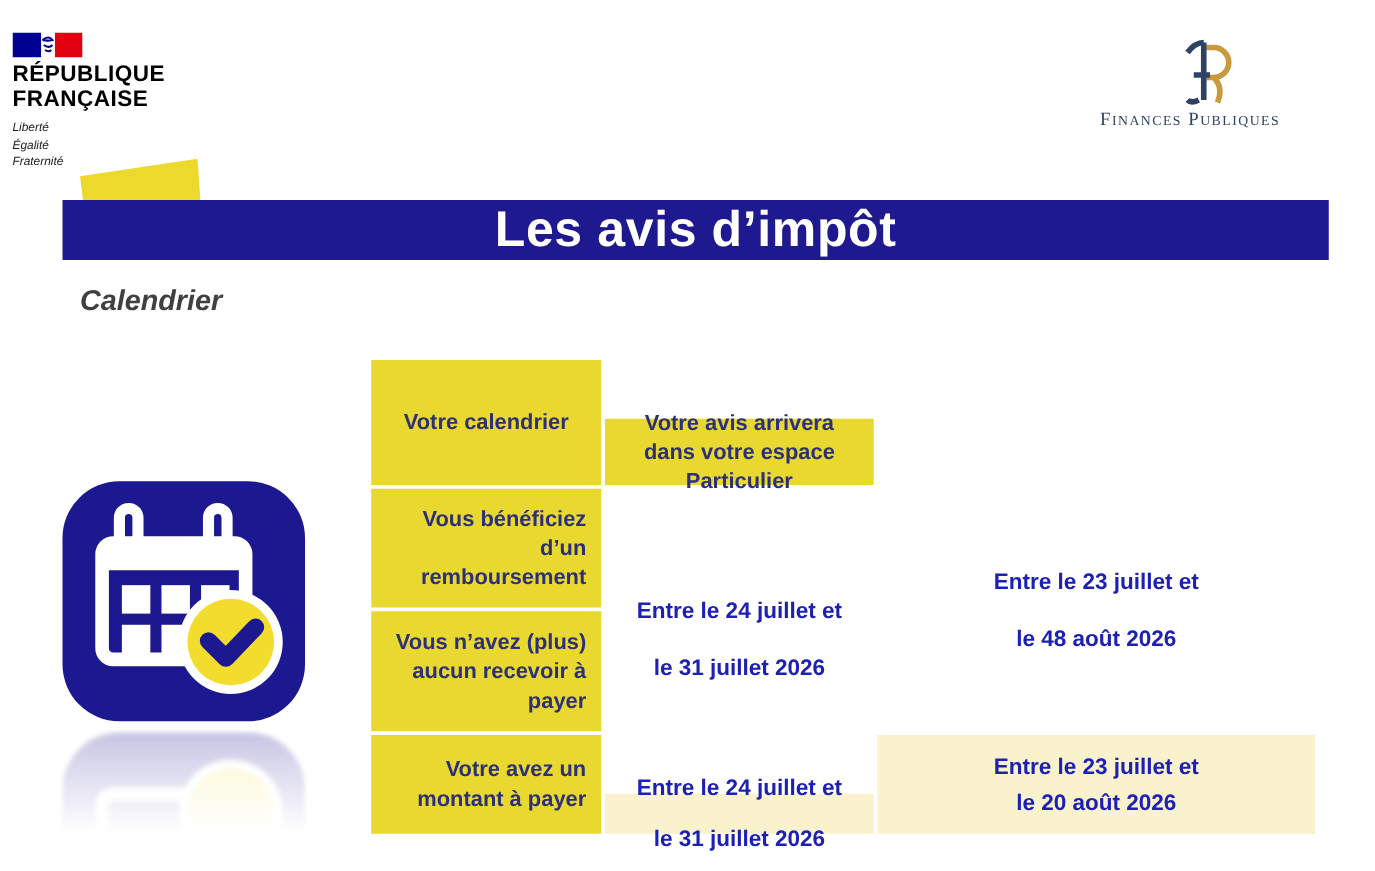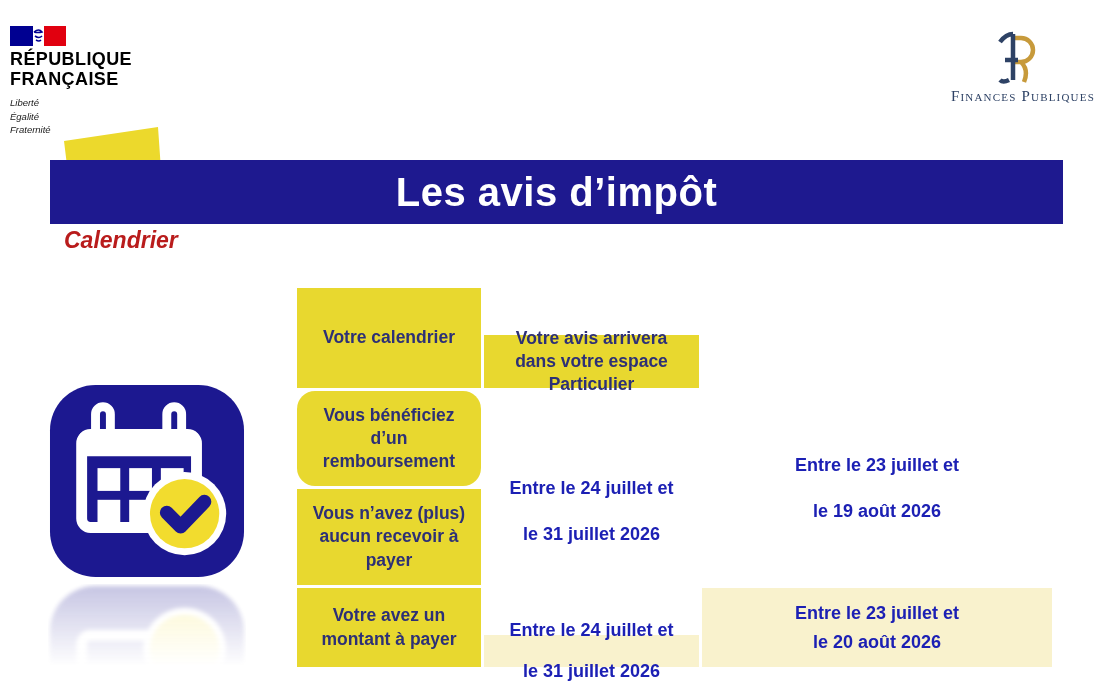--- a/index.html
+++ b/index.html
@@ -7,54 +7,54 @@
          font-family:"Liberation Sans",sans-serif;}
 
   
   .rf-block{position:absolute;left:10px;top:26px;}
   .rf-flag{display:block;margin-bottom:3px;}
   .rf-title{font-weight:700;color:#000;font-size:18px;line-height:1.12;letter-spacing:.4px;}
   .rf-motto{margin-top:7px;font-family:Liberation Sans, sans-serif;font-style:italic;
             font-size:9.5px;color:#1a1a1a;line-height:1.4;}
 
   
-  .fp-block{position:absolute;left:930px;top:30px;width:165px;text-align:right;}
+  .fp-block{position:absolute;left:880px;top:30px;width:165px;text-align:left;}
   .fp-mono{display:block;margin:0 auto;}
   .fp-text{font-family:"Liberation Serif",serif;font-variant:small-caps;font-size:15px;
            color:#2e4265;letter-spacing:1.2px;margin-top:2px;}
 
   
-  .banner{position:absolute;left:50px;top:160px;width:1013px;height:64px;background:#1e198f;
+  .banner{position:absolute;left:50px;top:160px;width:1013px;height:48px;background:#1e198f;
           display:flex;align-items:center;justify-content:center;}
   .banner-title{color:#ffffff;font-size:40px;font-weight:700;margin:0;letter-spacing:.5px;}
   .bubble{position:absolute;left:60px;top:124px;width:104px;height:86px;}
 
   .subtitle{position:absolute;left:64px;top:227px;font-size:23px;font-weight:700;
-            font-style:italic;color:#b91c1c;}
+            font-style:italic;color:#404040;}
 
   
   .cal-icon{position:absolute;left:48px;top:383px;width:198px;height:196px;}
   .cal-reflection{position:absolute;left:48px;top:584px;width:198px;height:110px;overflow:hidden;
                   opacity:.28;filter:blur(2px);
                   -webkit-mask-image:linear-gradient(to bottom,rgba(0,0,0,.9),transparent 75%);
                   mask-image:linear-gradient(to bottom,rgba(0,0,0,.9),transparent 75%);}
   .cal-reflection svg{transform:scaleY(-1);display:block;}
 
   
   .grid-table{position:absolute;left:297px;top:288px;display:grid;
               grid-template-columns:184px 215px 350px;
               grid-template-rows:100px 95px 96px 79px;gap:3px;}
   .cell{display:flex;flex-direction:column;align-items:center;justify-content:center;
         text-align:center;font-weight:700;}
   .yellow{background:#e8d82f;color:#2d3076;font-size:17.5px;line-height:1.32;padding:0 12px;box-sizing:border-box;}
   .white-cell{background:#ffffff;color:#1c20b4;font-size:18px;}
   .cream{background:#f9f2cd;color:#1c20b4;font-size:18px;}
   .gap-lg{gap:25px;} .gap-md{gap:20px;} .gap-sm{gap:8px;}
-  .c1{grid-column:1;} .c2{grid-column:2;margin-top:47px;} .c3{grid-column:3;}
-  .r1{grid-row:1;} .r2{grid-row:2;border-radius:18px;} .r3{grid-row:3;} .r4{grid-row:4;} .r23{grid-row:2/4;}
+  .c1{grid-column:1;text-align:right;} .c2{grid-column:2;margin-top:47px;} .c3{grid-column:3;}
+  .r1{grid-row:1;} .r2{grid-row:2;} .r3{grid-row:3;} .r4{grid-row:4;} .r23{grid-row:2/4;}
 </style>
 </head>
 <body>
 
 <div class="slide">
 
   <div class="rf-block">
     <svg class="rf-flag" width="56" height="20" viewBox="0 0 56 20">
       <rect x="0" y="0" width="23" height="20" fill="#000091"></rect>
       <rect x="23" y="0" width="11" height="20" fill="#ffffff"></rect>
@@ -131,21 +131,21 @@
 
     <div class="cell yellow c1 r3">Vous n’avez (plus) aucun recevoir à payer</div>
 
     <div class="cell white-cell gap-lg c2 r23">
       <div>Entre le 24 juillet et</div>
       <div>le 31 juillet 2026</div>
     </div>
 
     <div class="cell white-cell gap-lg c3 r23">
       <div>Entre le 23 juillet et</div>
-      <div>le 19 août 2026</div>
+      <div>le 48 août 2026</div>
     </div>
 
     <div class="cell yellow c1 r4">Votre avez un montant à payer</div>
 
     <div class="cell cream gap-md c2 r4">
       <div>Entre le 24 juillet et</div>
       <div>le 31 juillet 2026</div>
     </div>
 
     <div class="cell cream gap-sm c3 r4">

